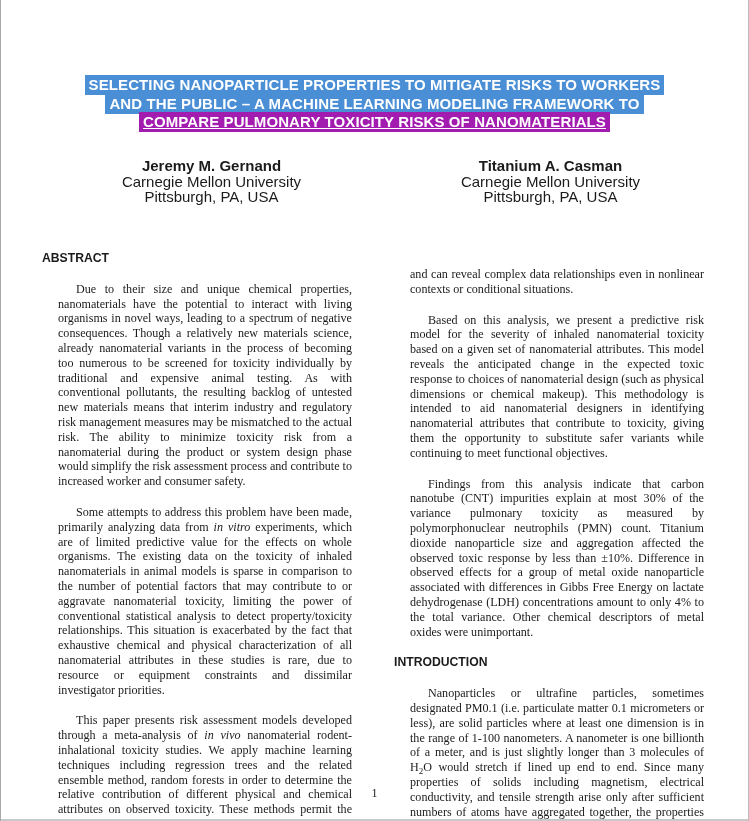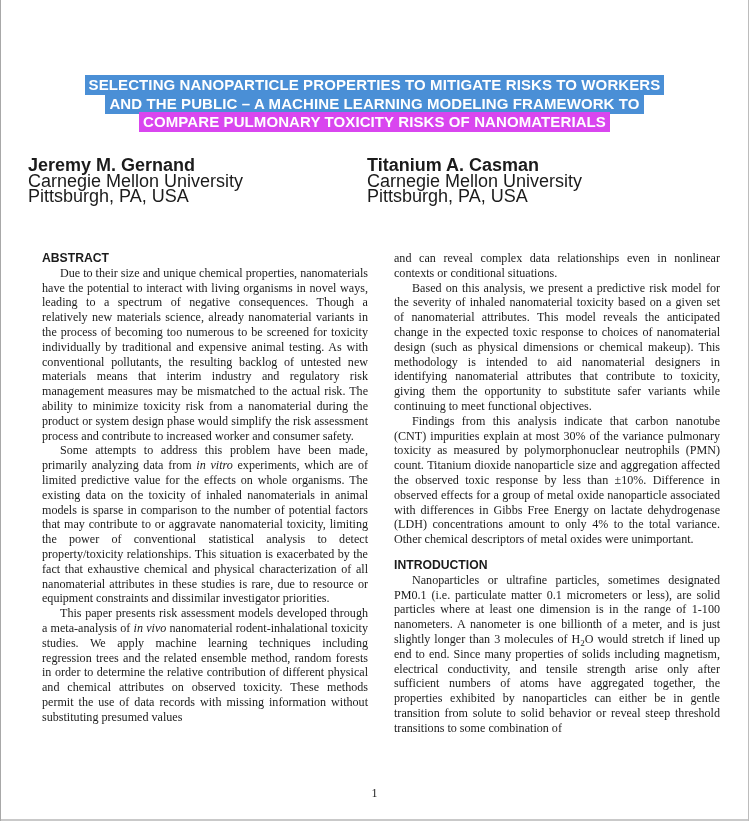--- a/index.html
+++ b/index.html
@@ -32,44 +32,45 @@
     font-weight: bold;
     font-size: 15px;
     line-height: 18.5px;
     letter-spacing: 0.1px;
   }
   .title-line { white-space: nowrap; }
   .title-line > span { padding: 1px 4px 2px 4px; }
   .authors {
     position: absolute;
     top: 158px;
-    left: 27px;
+    left: 41px;
     width: 678px;
     display: flex;
+    text-align: center;
     font-family: "Liberation Sans", sans-serif;
-    font-size: 18px;
+    font-size: 15px;
     line-height: 15.5px;
   }
   .author { flex: 1; }
   .author .name { font-weight: bold; }
   .columns {
     position: absolute;
     top: 251px;
     left: 41px;
     width: 678px;
     display: flex;
     gap: 26px;
   }
   .col {
     width: 329px;
     font-size: 12.1px;
     line-height: 14.8px;
     text-align: justify;
   }
-  .col p { margin: 0; text-indent: 18px; }
+  .col p { margin: 16px; text-indent: 18px; }
   .col p.noindent { text-indent: 0; }
   .section-heading {
     font-family: "Liberation Sans", sans-serif;
     font-size: 12.2px;
     font-weight: bold;
     margin: 0;
     text-align: left;
   }
   .section-heading.spaced { margin-top: 11px; }
   .page-number {
@@ -83,21 +84,21 @@
   sub { font-size: 9px; line-height: 0; }
 </style>
 </head>
 <body>
 
 <div class="page">
 
   <div class="title-block">
     <div class="title-line"><span style="background-color: rgb(74, 143, 214); color: rgb(255, 255, 255);">SELECTING NANOPARTICLE PROPERTIES TO MITIGATE RISKS TO WORKERS</span></div>
     <div class="title-line"><span style="background-color: rgb(74, 143, 214); color: rgb(255, 255, 255); text-align: center;">AND THE PUBLIC – A MACHINE LEARNING MODELING FRAMEWORK TO</span></div>
-    <div class="title-line"><span style="background-color: #d946ef; color: rgb(255, 255, 255);">COMPARE PULMONARY TOXICITY RISKS OF NANOMATERIALS</span></div>
+    <div class="title-line"><span style="background-color: #a21caf; color: rgb(255, 255, 255); text-decoration: underline;">COMPARE PULMONARY TOXICITY RISKS OF NANOMATERIALS</span></div>
   </div>
 
   <div class="authors">
     <div class="author">
       <div class="name">Jeremy M. Gernand</div>
       <div>Carnegie Mellon University</div>
       <div>Pittsburgh, PA, USA</div>
     </div>
     <div class="author">
       <div class="name">Titanium A. Casman</div>

